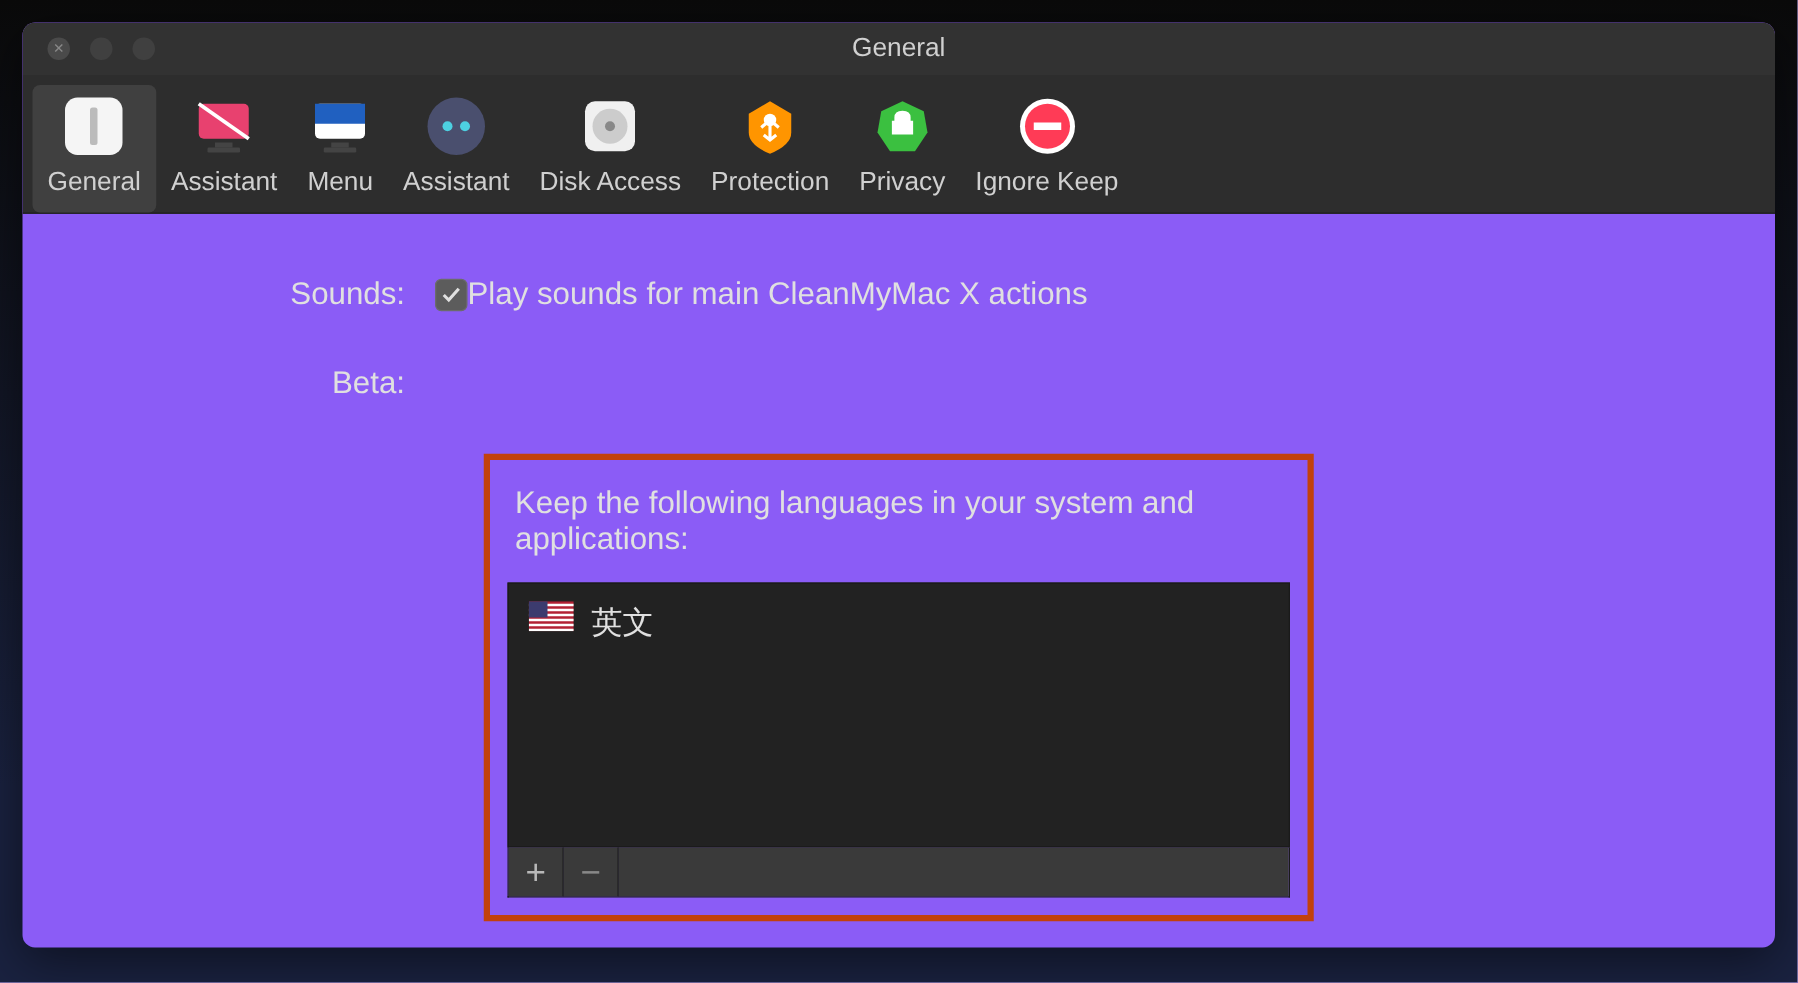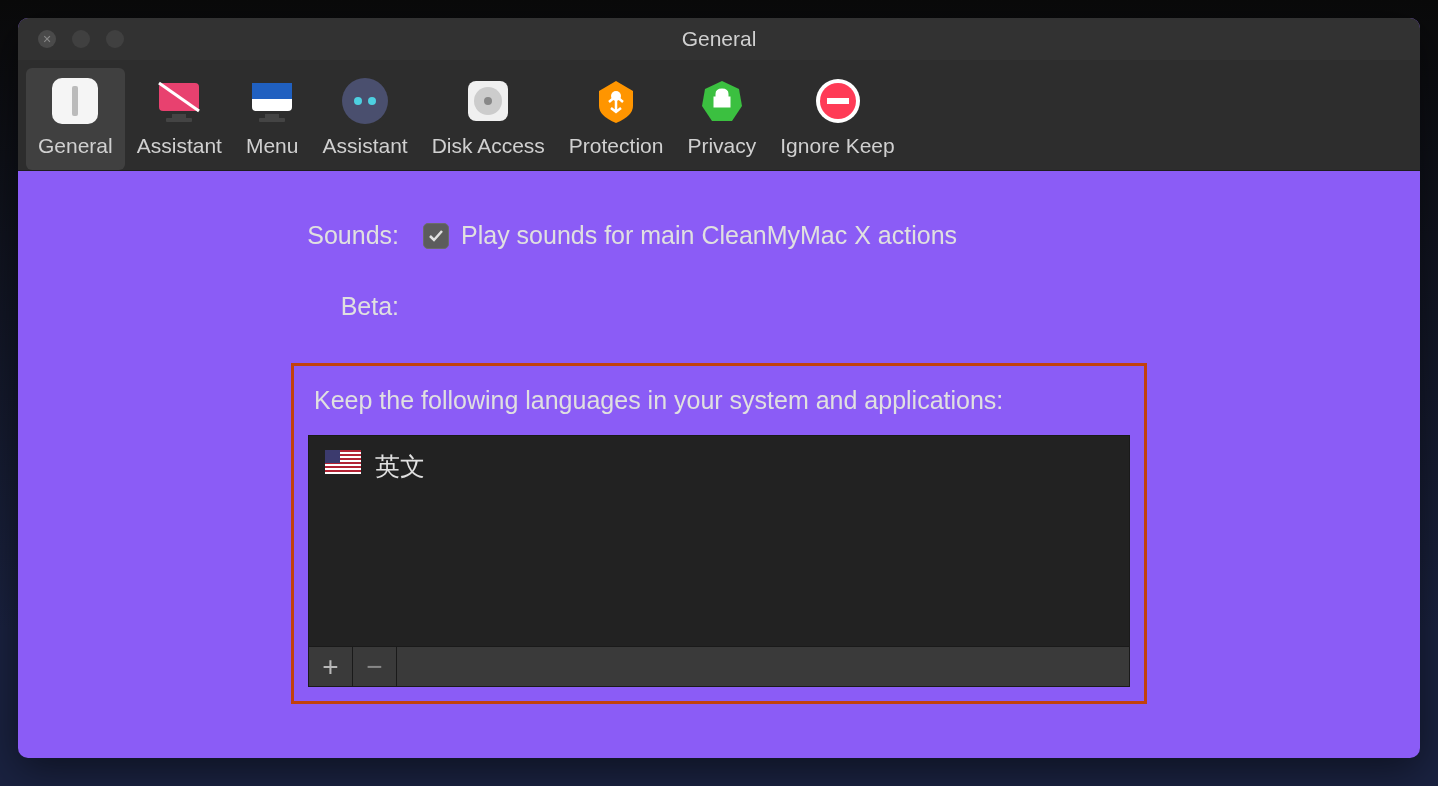--- a/index.html
+++ b/index.html
@@ -92,51 +92,51 @@
     }
     .content {
       padding: 50px 0 0 0;
     }
     .form-row {
       display: flex;
       align-items: center;
       margin-bottom: 42px;
     }
     .form-label {
-      width: 405px;
+      width: 330px;
       text-align: right;
       color: #e0e0e0;
       font-size: 25px;
       padding-right: 24px;
     }
     .checkbox-wrap {
       display: flex;
       align-items: center;
-      gap: 12px;
+      gap: 0;
     }
     .checkbox {
       width: 26px;
       height: 26px;
       background: #5c5c5c;
       border-radius: 5px;
       display: flex;
       align-items: center;
       justify-content: center;
       cursor: pointer;
       border: 1px solid #6b6b6b;
     }
     .checkbox svg { width: 18px; height: 18px; }
     .checkbox-label {
       color: #e0e0e0;
       font-size: 25px;
     }
     .highlight-box {
-      border: 3px solid #c2410c;
+      border: 5px solid #c2410c;
       margin: 0 auto;
-      width: 856px;
+      width: 664px;
       padding: 20px 14px 14px 14px;
     }
     .lang-heading {
       color: #e0e0e0;
       font-size: 25px;
       margin-bottom: 20px;
       margin-left: 6px;
     }
     .lang-list {
       border: 1px solid #1a1a1a;

